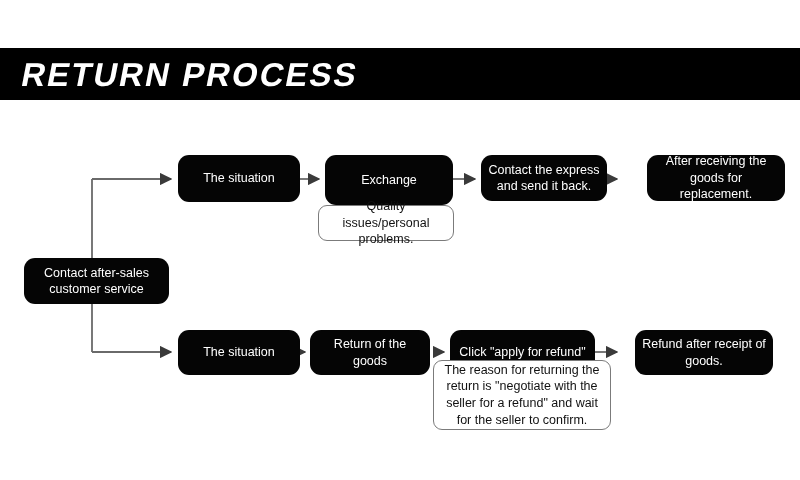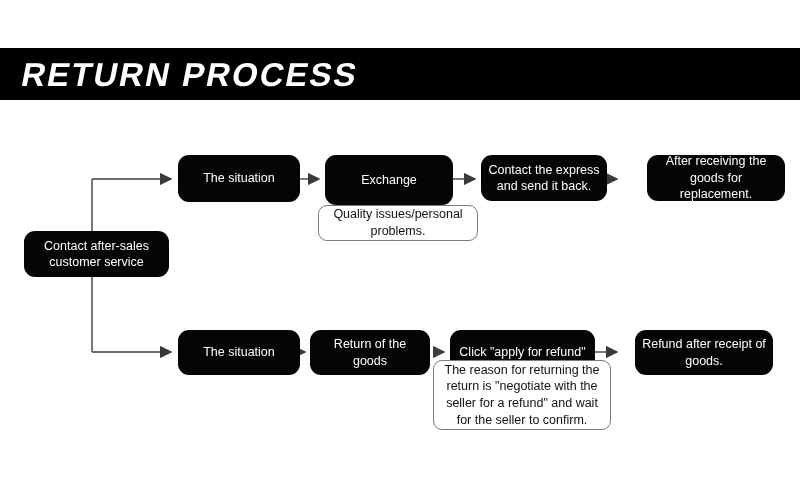--- a/index.html
+++ b/index.html
@@ -79,26 +79,26 @@
     background: #ffffff;
     border: 1.3px solid #7b7b7b;
     color: #111111;
     font-size: 12.5px;
     line-height: 1.34;
     padding: 3px 7px;
     z-index: 4;
   }
 
   
-  #node-contact          { left: 24px;  top: 231px; width: 145px; height: 46px; text-align: center; }
+  #node-contact          { left: 24px;  top: 258px; width: 145px; height: 46px; text-align: center; }
   #node-situation-top    { left: 178px; top: 155px; width: 122px; height: 47px; }
   #node-exchange         { left: 325px; top: 155px; width: 128px; height: 50px; }
   #node-contact-express  { left: 481px; top: 155px; width: 126px; height: 46px; }
   #node-after-receiving  { left: 623px; top: 155px; width: 138px; height: 46px; margin-left: 24px; }
-  #note-quality          { left: 318px; top: 205px; width: 160px; height: 36px; }
+  #note-quality          { left: 318px; top: 205px; width: 136px; height: 36px; }
 
   #node-situation-bottom { left: 178px; top: 330px; width: 122px; height: 45px; }
   #node-return-goods     { left: 310px; top: 330px; width: 120px; height: 45px; }
   #node-click-refund     { left: 450px; top: 330px; width: 145px; height: 45px; }
   #node-refund-receipt   { left: 623px; top: 330px; width: 138px; height: 45px; margin-left: 12px; }
   #note-reason           { left: 433px; top: 360px; width: 178px; height: 70px; }
 </style>
 </head>
 <body>
 

